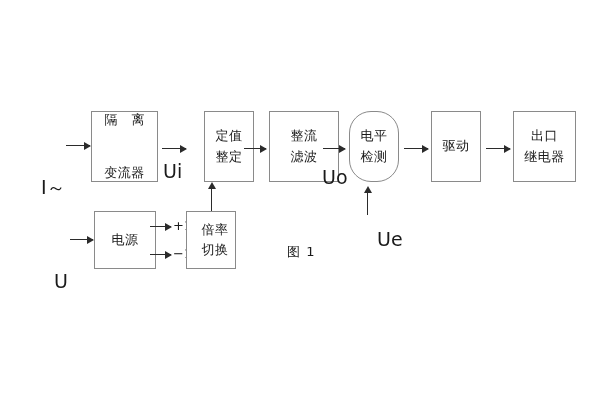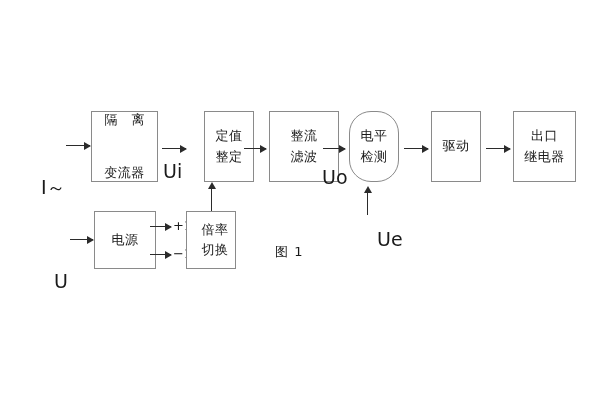--- a/index.html
+++ b/index.html
@@ -142,19 +142,19 @@
   <div class="arrow-h" style="left:150px; top:254px; width:21px;"></div>
   <div class="lbl" style="left:173px; top:247px;">−12V</div>
 
   <div class="box" style="left:186px; top:211px; width:50px; height:58px;padding-left:8px;">
     <span class="ln">倍率</span>
     <span class="ln">切换</span>
   </div>
 
   <div class="arrow-v-up" style="left:211px; top:188px; height:23px;"></div>
 
-  <div class="lbl cap" style="left:275px; top:245px;">图 1</div>
+  <div class="lbl cap" style="left:287px; top:245px;">图 1</div>
 
   <div class="arrow-v-up" style="left:367px; top:192px; height:23px;"></div>
   <div class="lbl sig" style="left:377px; top:190px;">Ue</div>
 
 
 </div>
 
 </body></html>

